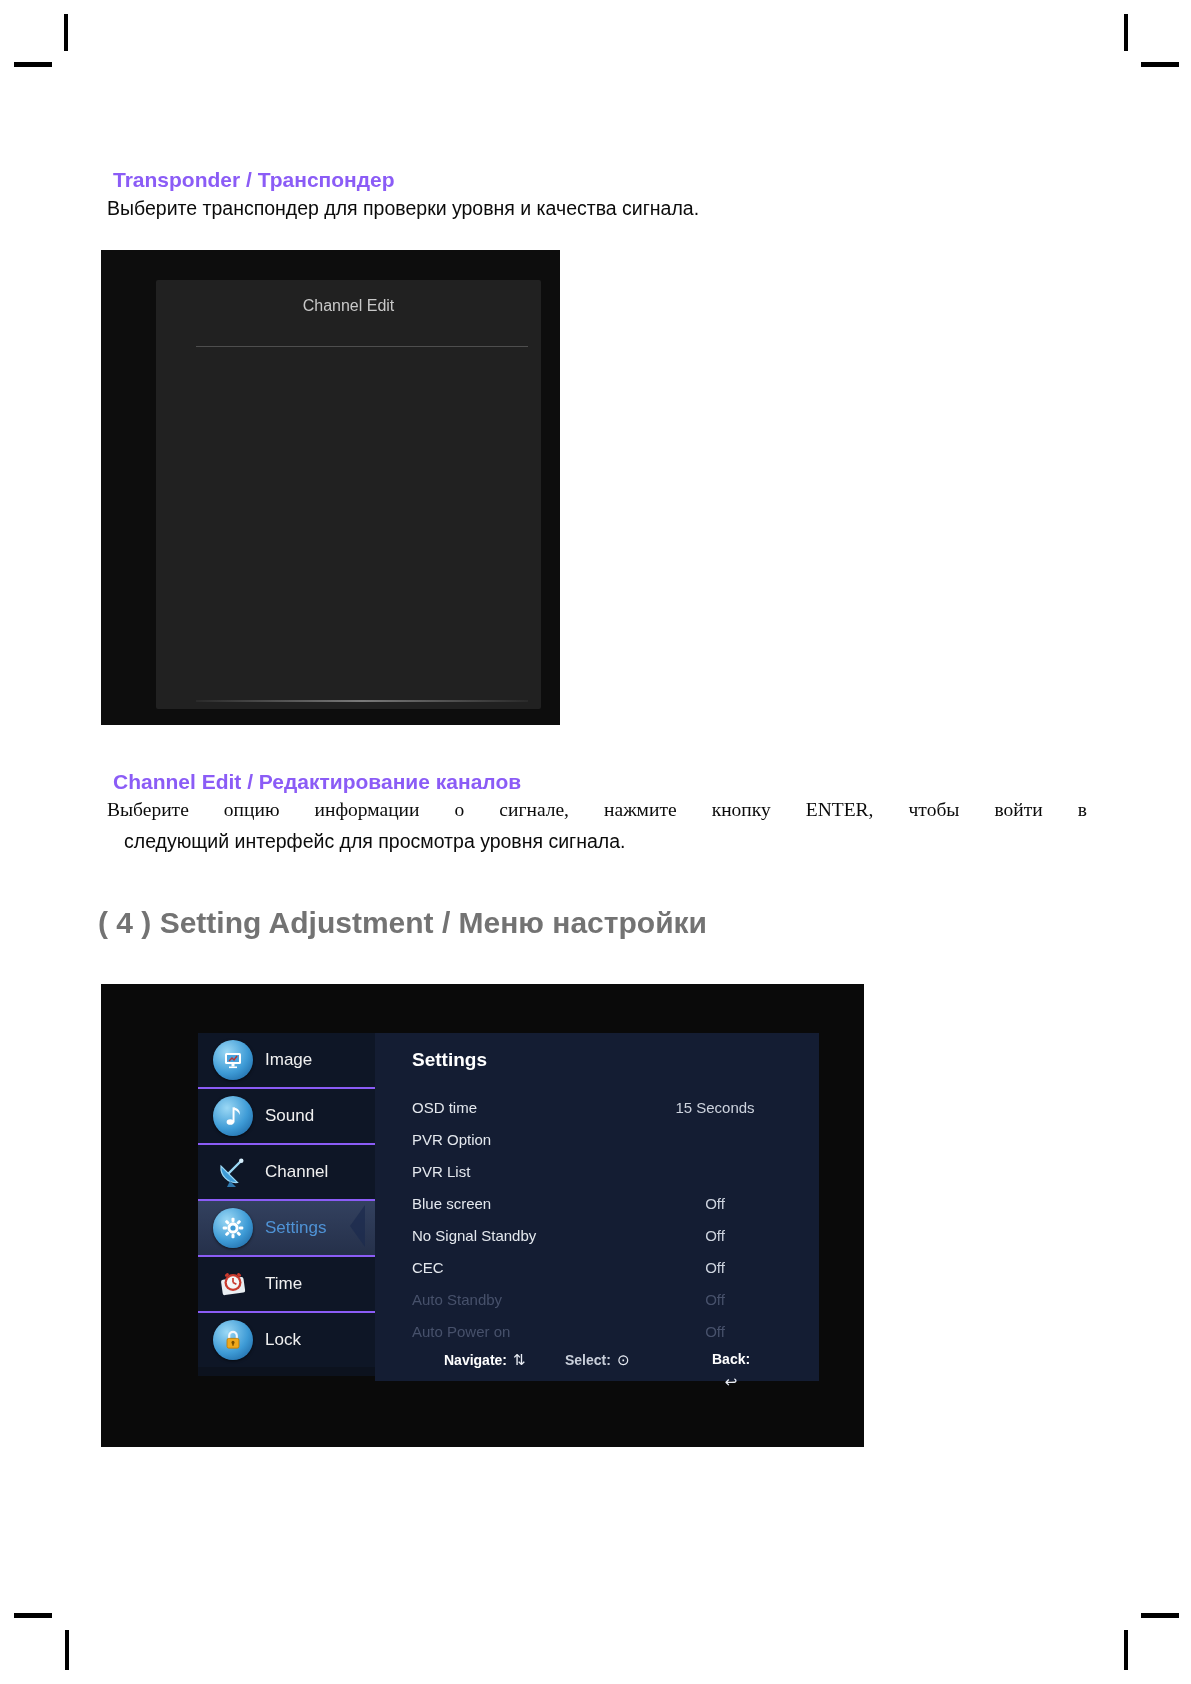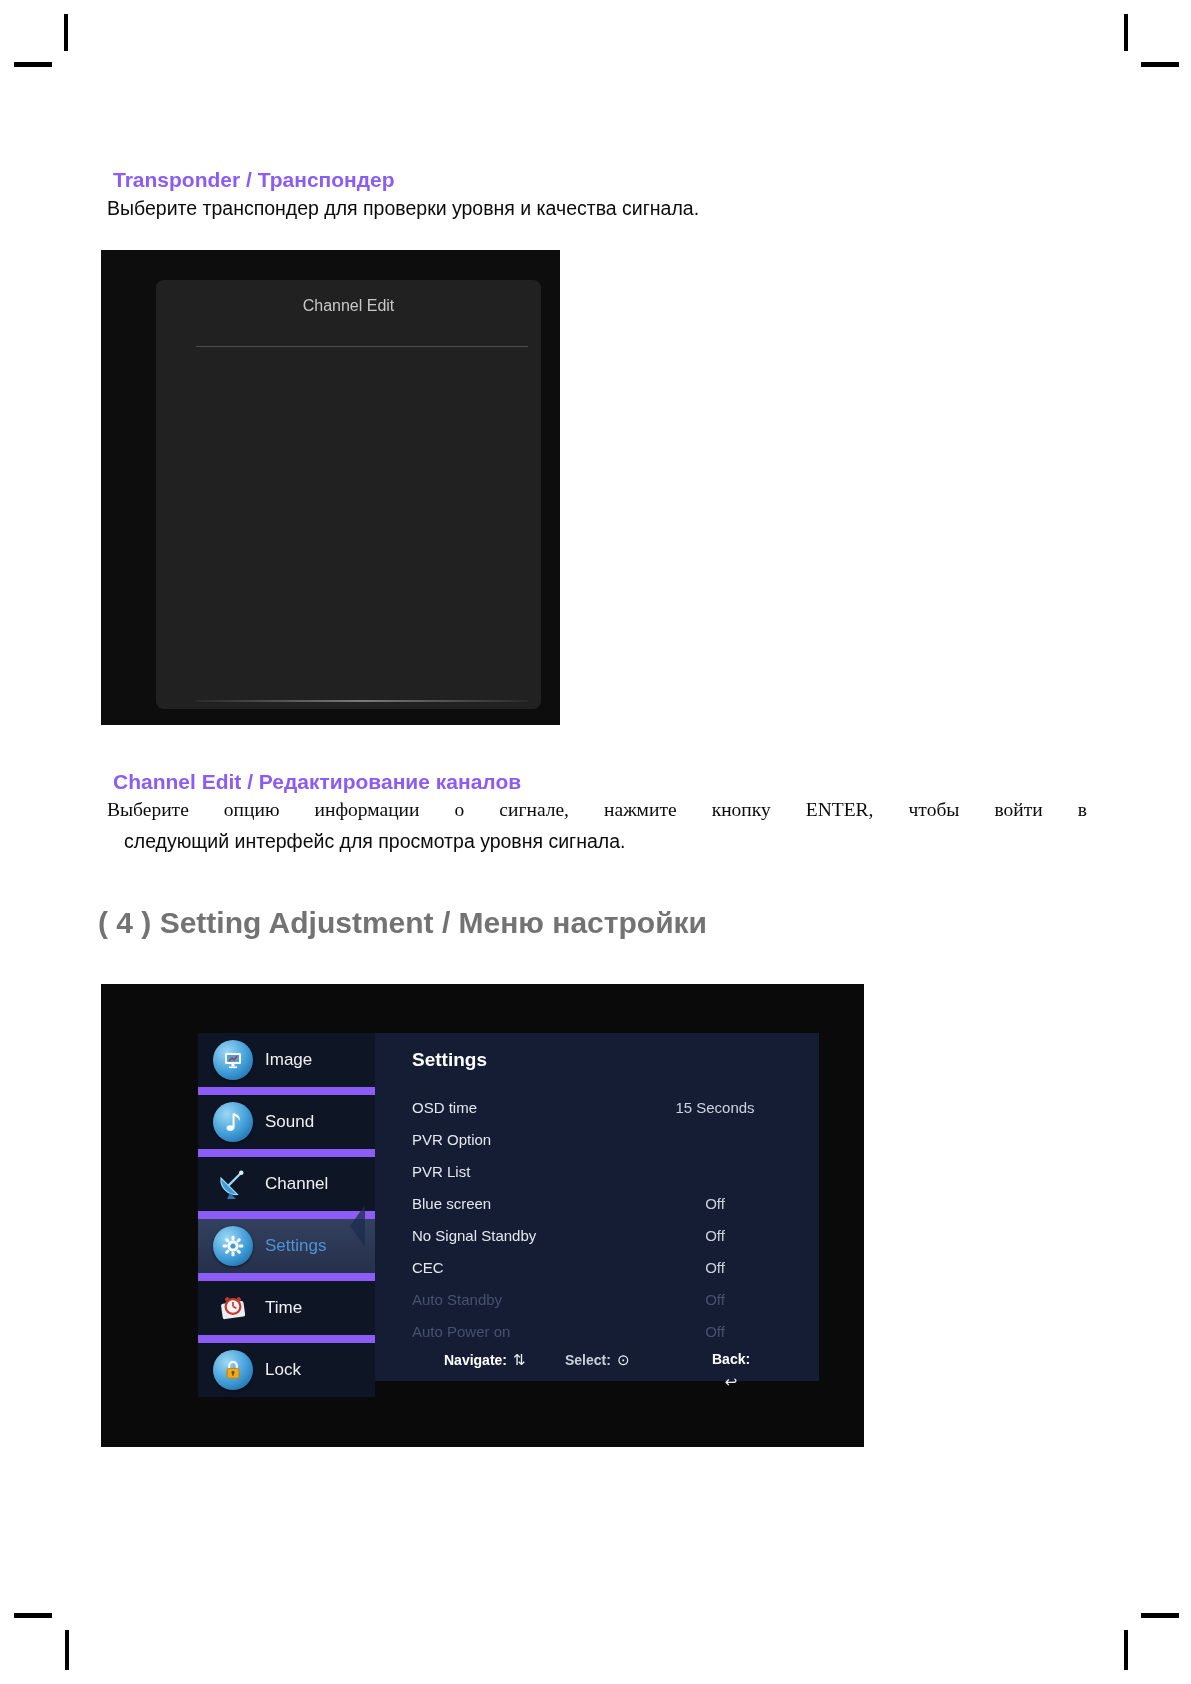--- a/index.html
+++ b/index.html
@@ -14,30 +14,30 @@
           display:flex;align-items:center;}
   .banner .t{font-size:28px;font-weight:bold;color:#0b0b0b;padding-left:10px;letter-spacing:0px;}
 
   .h2{position:absolute;left:113px;font-size:21px;font-weight:bold;color:#8b5cf6;}
   .body-text{position:absolute;left:107px;font-size:19.5px;color:#0b0b0b;}
   .just{width:980px;text-align:justify;text-align-last:justify;}
   .h1{position:absolute;left:98px;font-size:30px;font-weight:bold;color:#737373;}
 
   
   .tv1{position:absolute;left:101px;top:250px;width:459px;height:475px;background:#0d0d0d;}
-  .tv1-panel{position:absolute;left:55px;top:30px;width:385px;height:429px;background:#212121;border-radius:8px;}
+  .tv1-panel{position:absolute;left:55px;top:30px;width:385px;height:429px;background:#212121;border-radius:2px;}
   .tv1-title{position:absolute;top:17px;left:0;width:100%;text-align:center;color:#c8c8c8;font-size:16px;}
   .tv1-line{position:absolute;left:40px;right:13px;height:1px;}
   .tv1-line.top{top:66px;background:#4e4e4e;}
   .tv1-line.bot{top:420px;background:linear-gradient(90deg,#2a2a2a,#7a7a7a,#2a2a2a);height:2px;}
 
   
   .tv2{position:absolute;left:101px;top:984px;width:763px;height:463px;background:#0a0a0a;}
   .sidebar{position:absolute;left:97px;top:49px;width:177px;height:343px;background:#0c121e;}
-  .sitem{position:relative;height:54px;border-bottom:8px solid #8b5cf6;background:#0e1626;
+  .sitem{position:relative;height:54px;border-bottom:2px solid #8b5cf6;background:#0e1626;
          display:flex;align-items:center;}
   .sitem:last-child{border-bottom:none;}
   .sitem.selected{background:linear-gradient(180deg,#33415f,#25304a);}
   .icircle{position:absolute;left:15px;width:40px;height:40px;border-radius:50%;
            background:radial-gradient(circle at 35% 30%,#9bd8f5,#3e9bd6 55%,#155a97);
            display:flex;align-items:center;justify-content:center;box-shadow:0 1px 3px rgba(0,0,0,.6);}
   .icircle.flat{background:none;box-shadow:none;}
   .slabel{position:absolute;left:67px;color:#f0f0f0;font-size:17px;}
   .sitem.selected .slabel{color:#4f93d6;}
 

